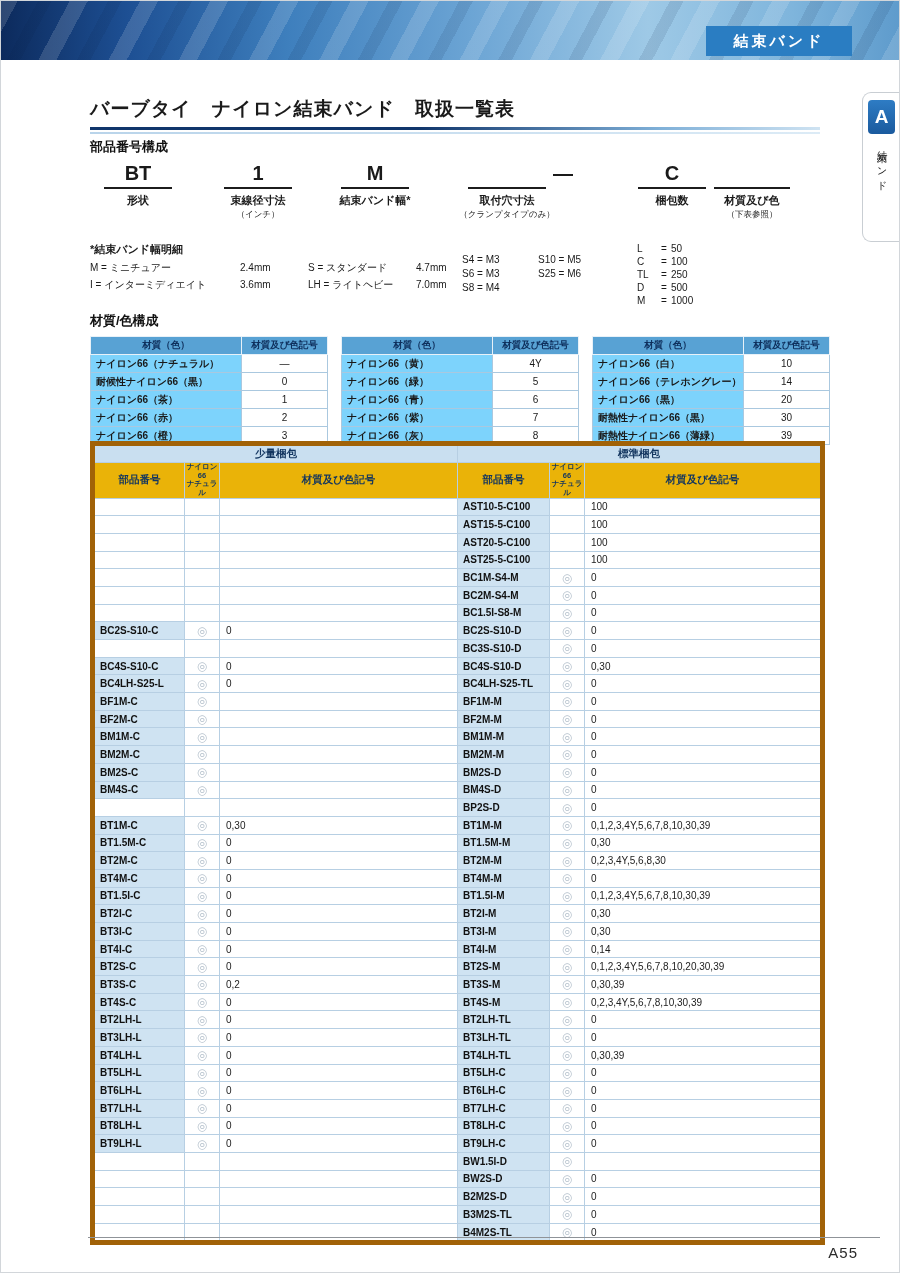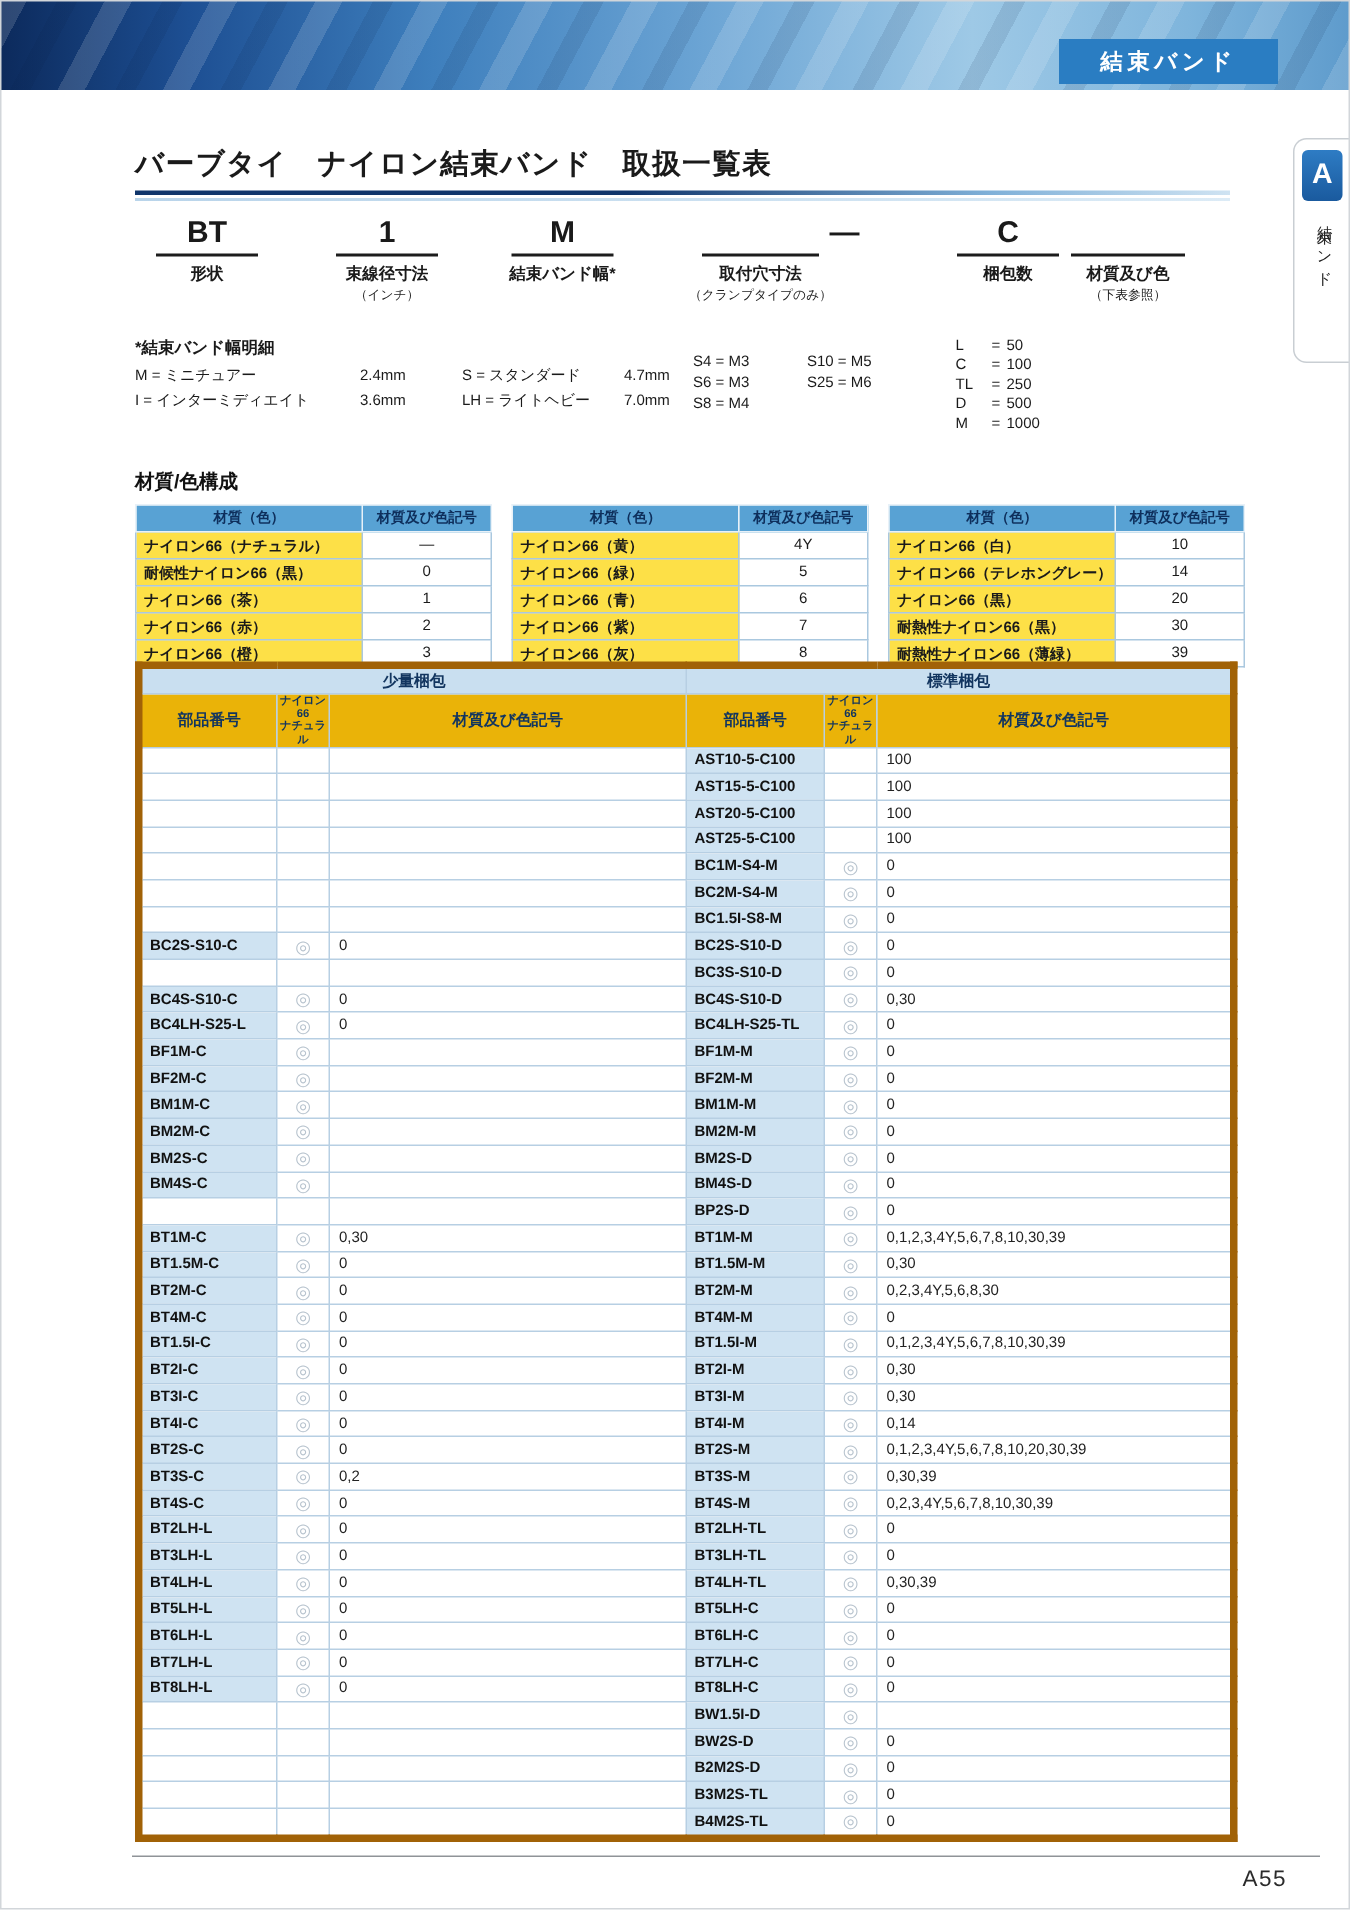--- a/index.html
+++ b/index.html
@@ -79,21 +79,21 @@
   .sec-mat{position:absolute;left:0;top:216px;width:740px;}
   .mat-tables{display:flex;gap:13px;margin-top:6px;}
   table.mat-table{border-collapse:collapse;width:235px;table-layout:fixed;border:1px solid #9cbcd6;}
   table.mat-table th{
     background:#58a2d4;color:#0e2f5c;font-size:9.5px;font-weight:bold;height:17px;
     border:1px solid #e8f1f8;padding:0;
   }
   table.mat-table th.mth-name{width:150px;margin-top:45px;}
   table.mat-table th.mth-code{width:85px;}
   table.mat-table td{border:1px solid #aac8df;height:17px;padding:0;font-size:10px;}
-  td.mname{background:#fde047;font-weight:bold;padding-left:5px !important;margin-top:28px;}
+  td.mname{background:#7dd3fc;font-weight:bold;padding-left:5px !important;margin-top:28px;}
   td.mcode{text-align:center;}
 
   
   .sec-prod{position:absolute;left:0;top:345px;width:740px;}
   table.prod-table{border-collapse:collapse;width:730px;table-layout:fixed;border:5px solid #a16207;}
   .prod-table col.c-part{width:92px;}
   .prod-table col.c-nat{width:35px;}
   .prod-table col.c-codes{width:238px;}
   .prod-table th{padding:0;border:1px solid #b7cfe3;}
   th.grp{background:#c9dff0;height:16px;font-size:10.5px;font-weight:bold;color:#12355f;}
@@ -125,20 +125,21 @@
   <div class="side-tab-label">結束バンド</div>
 </div>
 
 <div class="content">
 
   <h1 class="title">バーブタイ　ナイロン結束バンド　取扱一覧表</h1>
   <div class="title-rule"></div>
   <div class="title-rule2"></div>
 
   <div class="sec-pn">
+    <h2 class="sec-head">部品番号構成</h2>
     <div class="pn-diagram">
         <div class="pn-seg pn-seg-5">
           <div class="pn-code"></div>
           <div class="pn-line"></div>
           <div class="pn-label">材質及び色</div>
           <div class="pn-sublabel">（下表参照）</div>
         </div>
         <div class="pn-seg pn-seg-4">
           <div class="pn-code">C</div>
           <div class="pn-line"></div>
@@ -620,20 +621,28 @@
           </tr>
           <tr>
             <td class="part filled">BT8LH-L</td>
             <td class="nat">◎</td>
             <td class="codes">0</td>
             <td class="part filled">BT8LH-C</td>
             <td class="nat">◎</td>
             <td class="codes">0</td>
           </tr>
           <tr>
+            <td class="part filled">BT9LH-L</td>
+            <td class="nat">◎</td>
+            <td class="codes">0</td>
+            <td class="part filled">BT9LH-C</td>
+            <td class="nat">◎</td>
+            <td class="codes">0</td>
+          </tr>
+          <tr>
             <td class="part"></td>
             <td class="nat"></td>
             <td class="codes"></td>
             <td class="part filled">BW1.5I-D</td>
             <td class="nat">◎</td>
             <td class="codes"></td>
           </tr>
           <tr>
             <td class="part"></td>
             <td class="nat"></td>

